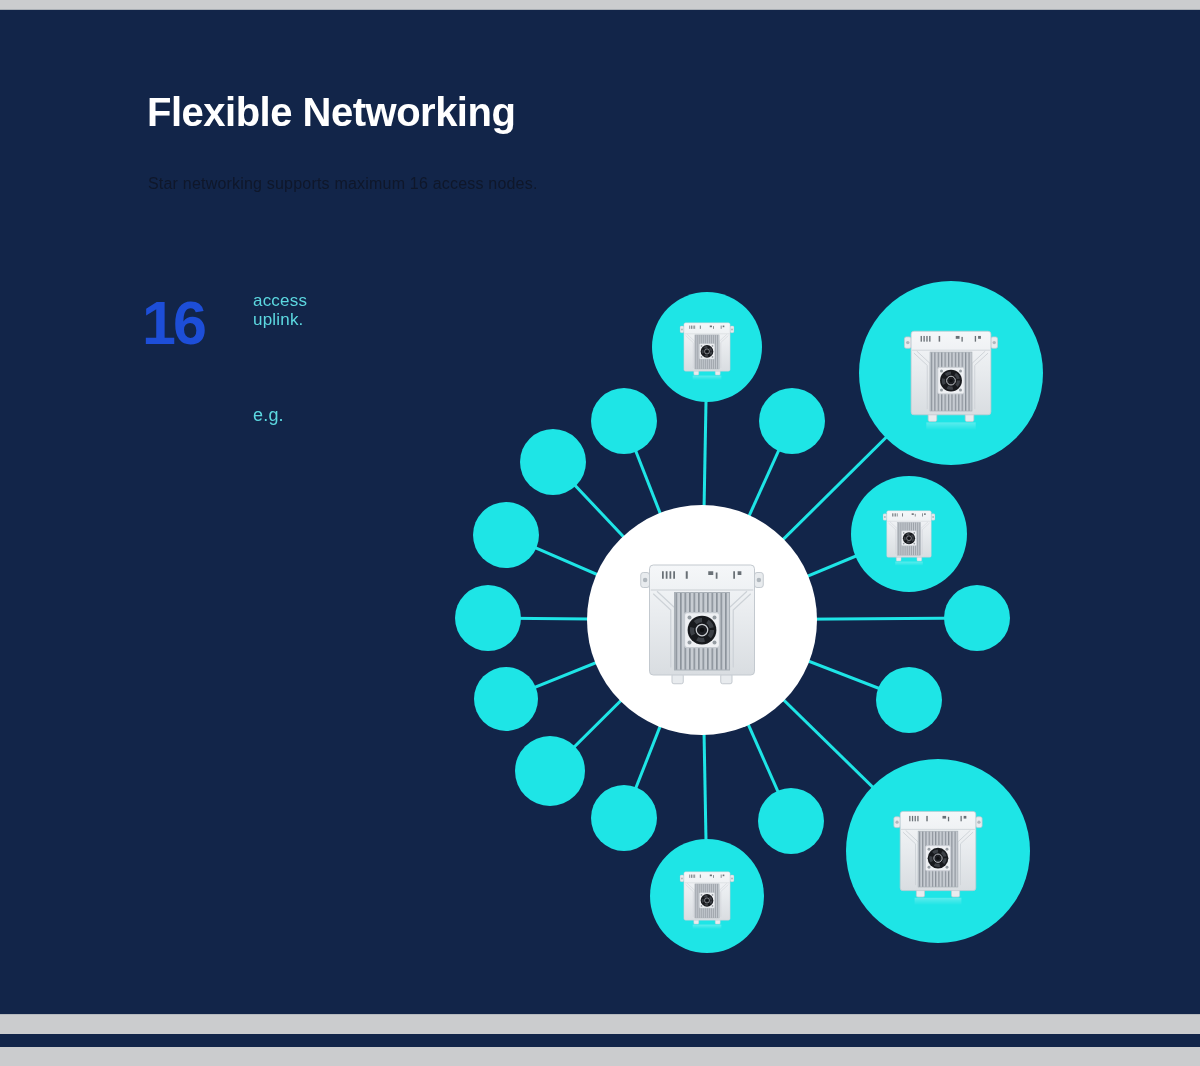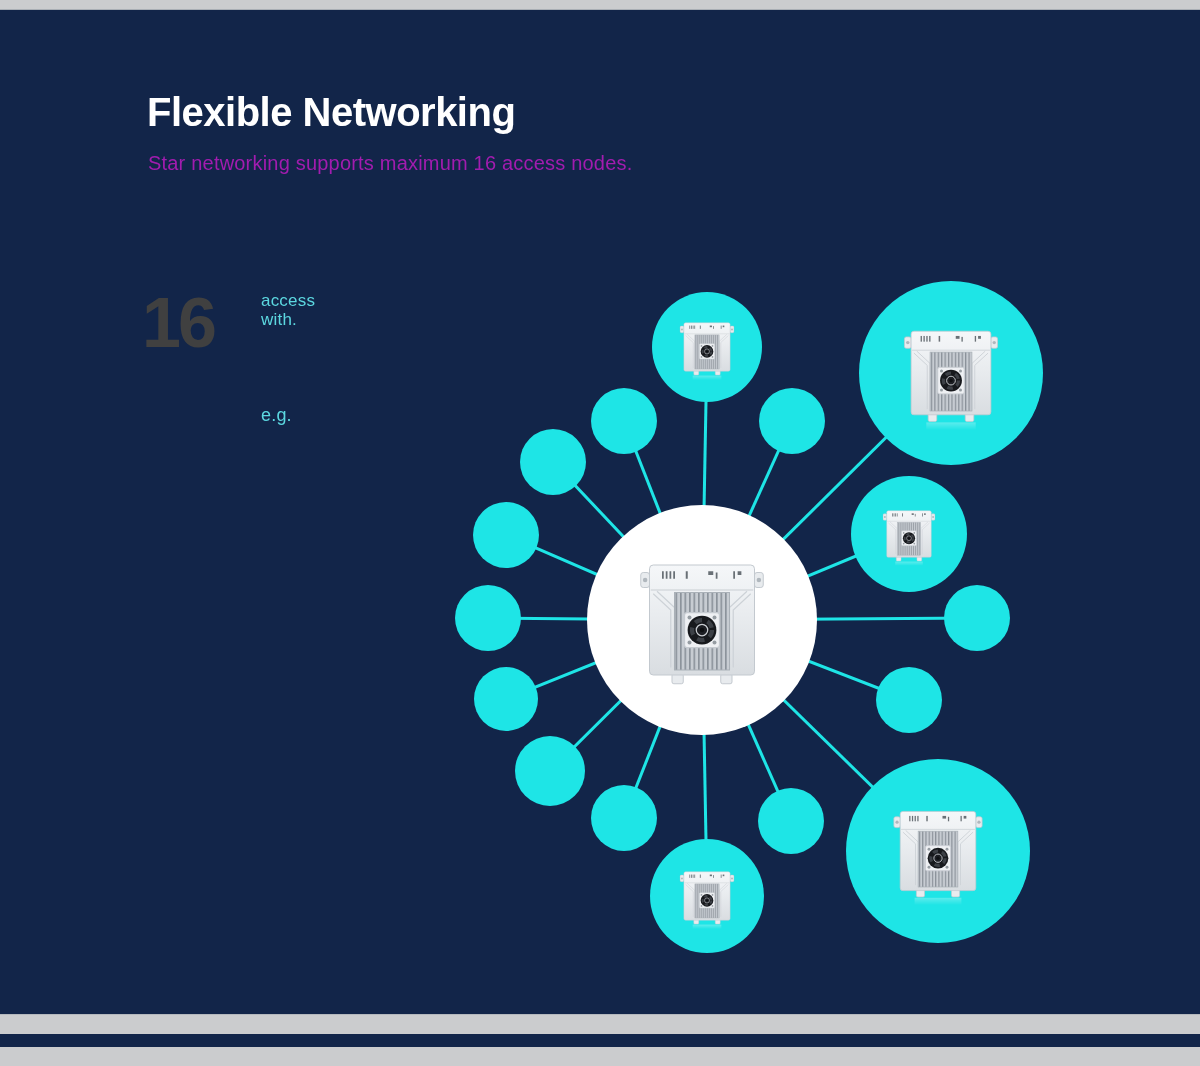--- a/index.html
+++ b/index.html
@@ -16,34 +16,34 @@
   .panel{
     position:absolute;left:0;top:10px;width:1200px;height:1037px;
     background:#122549;
   }
   .title{
     position:absolute;left:147px;top:88px;
     font-size:40px;font-weight:800;letter-spacing:-0.5px;
     color:#ffffff;line-height:48px;white-space:nowrap;
   }
   .desc{
-    position:absolute;left:148px;top:148px;width:580px;
-    font-size:20px;line-height:31px;color:#a21caf;letter-spacing:0.2px;
+    position:absolute;left:148px;top:168px;width:580px;
+    font-size:16px;line-height:31px;color:#0f172a;letter-spacing:0.2px;
   }
   .desc span{display:block;white-space:nowrap;}
   .big-num{
     position:absolute;
-    font-size:70px;font-weight:800;letter-spacing:-3px;
-    color:#404040;line-height:95px;white-space:nowrap;
+    font-size:61px;font-weight:800;letter-spacing:-3px;
+    color:#1d4ed8;line-height:95px;white-space:nowrap;
   }
   .num-16{left:142px;top:276px;}
   .num-2d3u{left:137px;top:404px;}
   .small-cyan{
     position:absolute;color:#5CD8E0;
-    font-size:17px;line-height:19px;letter-spacing:0.2px;margin-left:8px;
+    font-size:17px;line-height:19px;letter-spacing:0.2px;
   }
   .nodes-label{left:253px;top:291px;}
   .nodes-label span{display:block;}
   .eg-label{left:253px;top:406px;font-size:18px;}
   svg.net{position:absolute;left:0;top:0;width:1200px;height:1066px;pointer-events:none;}
 </style>
 </head>
 <body>
 
 <div class="screen">
@@ -161,18 +161,18 @@
   <div class="title">Flexible Networking</div>
 
   <div class="desc">
     <span>Star networking supports maximum 16 access nodes.</span>
   </div>
 
   <div class="big-num num-16">16</div>
 
   <div class="small-cyan nodes-label">
     <span>access</span>
-    <span>with.</span>
+    <span>uplink.</span>
   </div>
 
   <div class="small-cyan eg-label">e.g.</div>
 
 </div>
 
 </body></html>

